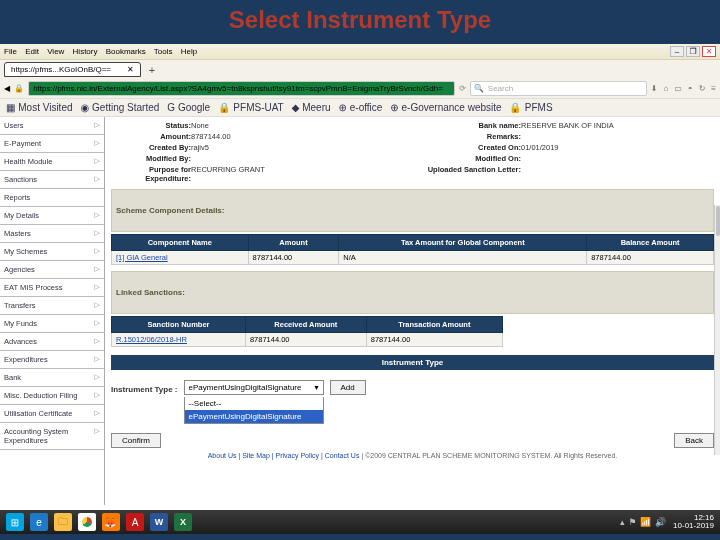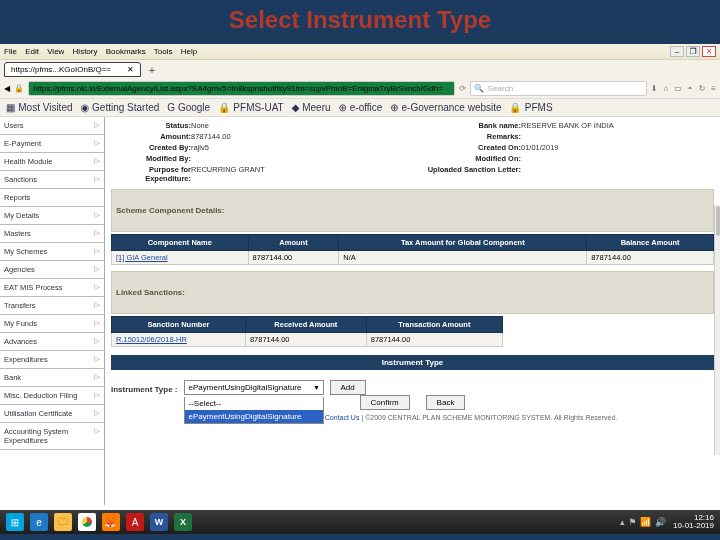--- a/index.html
+++ b/index.html
@@ -39,21 +39,21 @@
 .narrow-table{width:65%}
 .instr-band{background:#1f3f63;color:#fff;text-align:center;font-weight:bold;padding:3px 0;margin-top:8px;font-size:8px}
 .instr-row{display:flex;align-items:center;gap:6px;margin-top:10px;font-size:8px}
 .instr-row .ilabel{font-weight:bold;color:#333;padding-top:3px}
 .dropdown{border:1px solid #888;background:#fff;padding:2px 4px;font-size:8px;min-width:140px;position:relative}
 .dropdown .dd-val{display:flex;justify-content:space-between;align-items:center}
 .dd-options{border:1px solid #888;border-top:none;background:#fff;position:absolute;top:16px;left:-1px;width:calc(100% + 2px)}
 .dd-options div{padding:2px 4px;white-space:nowrap}
 .dd-options .sel{background:#2c62c4;color:#fff}
 .btn{border:1px solid #888;background:#f1f1f1;padding:2px 10px;font-size:8px;cursor:default}
-.action-row{display:flex;justify-content:center;gap:16px;}
+.action-row{display:flex;justify-content:space-between;gap:16px;margin-top:38px}
 .footer-text{text-align:center;font-size:7px;color:#666;margin-top:4px}
 .footer-text a{color:#1b49a0}
 .taskbar{position:absolute;bottom:0;left:0;right:0;height:24px;background:linear-gradient(#3a3a3a,#1d1d1d);display:flex;align-items:center;justify-content:space-between;padding:0 6px;color:#fff}
 .taskbar .left{display:flex;gap:6px;align-items:center}
 .taskbar .tbicon{width:18px;height:18px;border-radius:2px;display:flex;align-items:center;justify-content:center;font-size:10px}
 .win{background:#00a3e0}
 .ie{background:#1e7ac8}
 .folder{background:#fbc04a;color:#8a5a00}
 .chrome{background:#fff;position:relative}
 .chrome::before{content:"";position:absolute;width:10px;height:10px;border-radius:50%;background:conic-gradient(#db4437 0 33%,#0f9d58 33% 66%,#ffcd40 66% 100%)}

